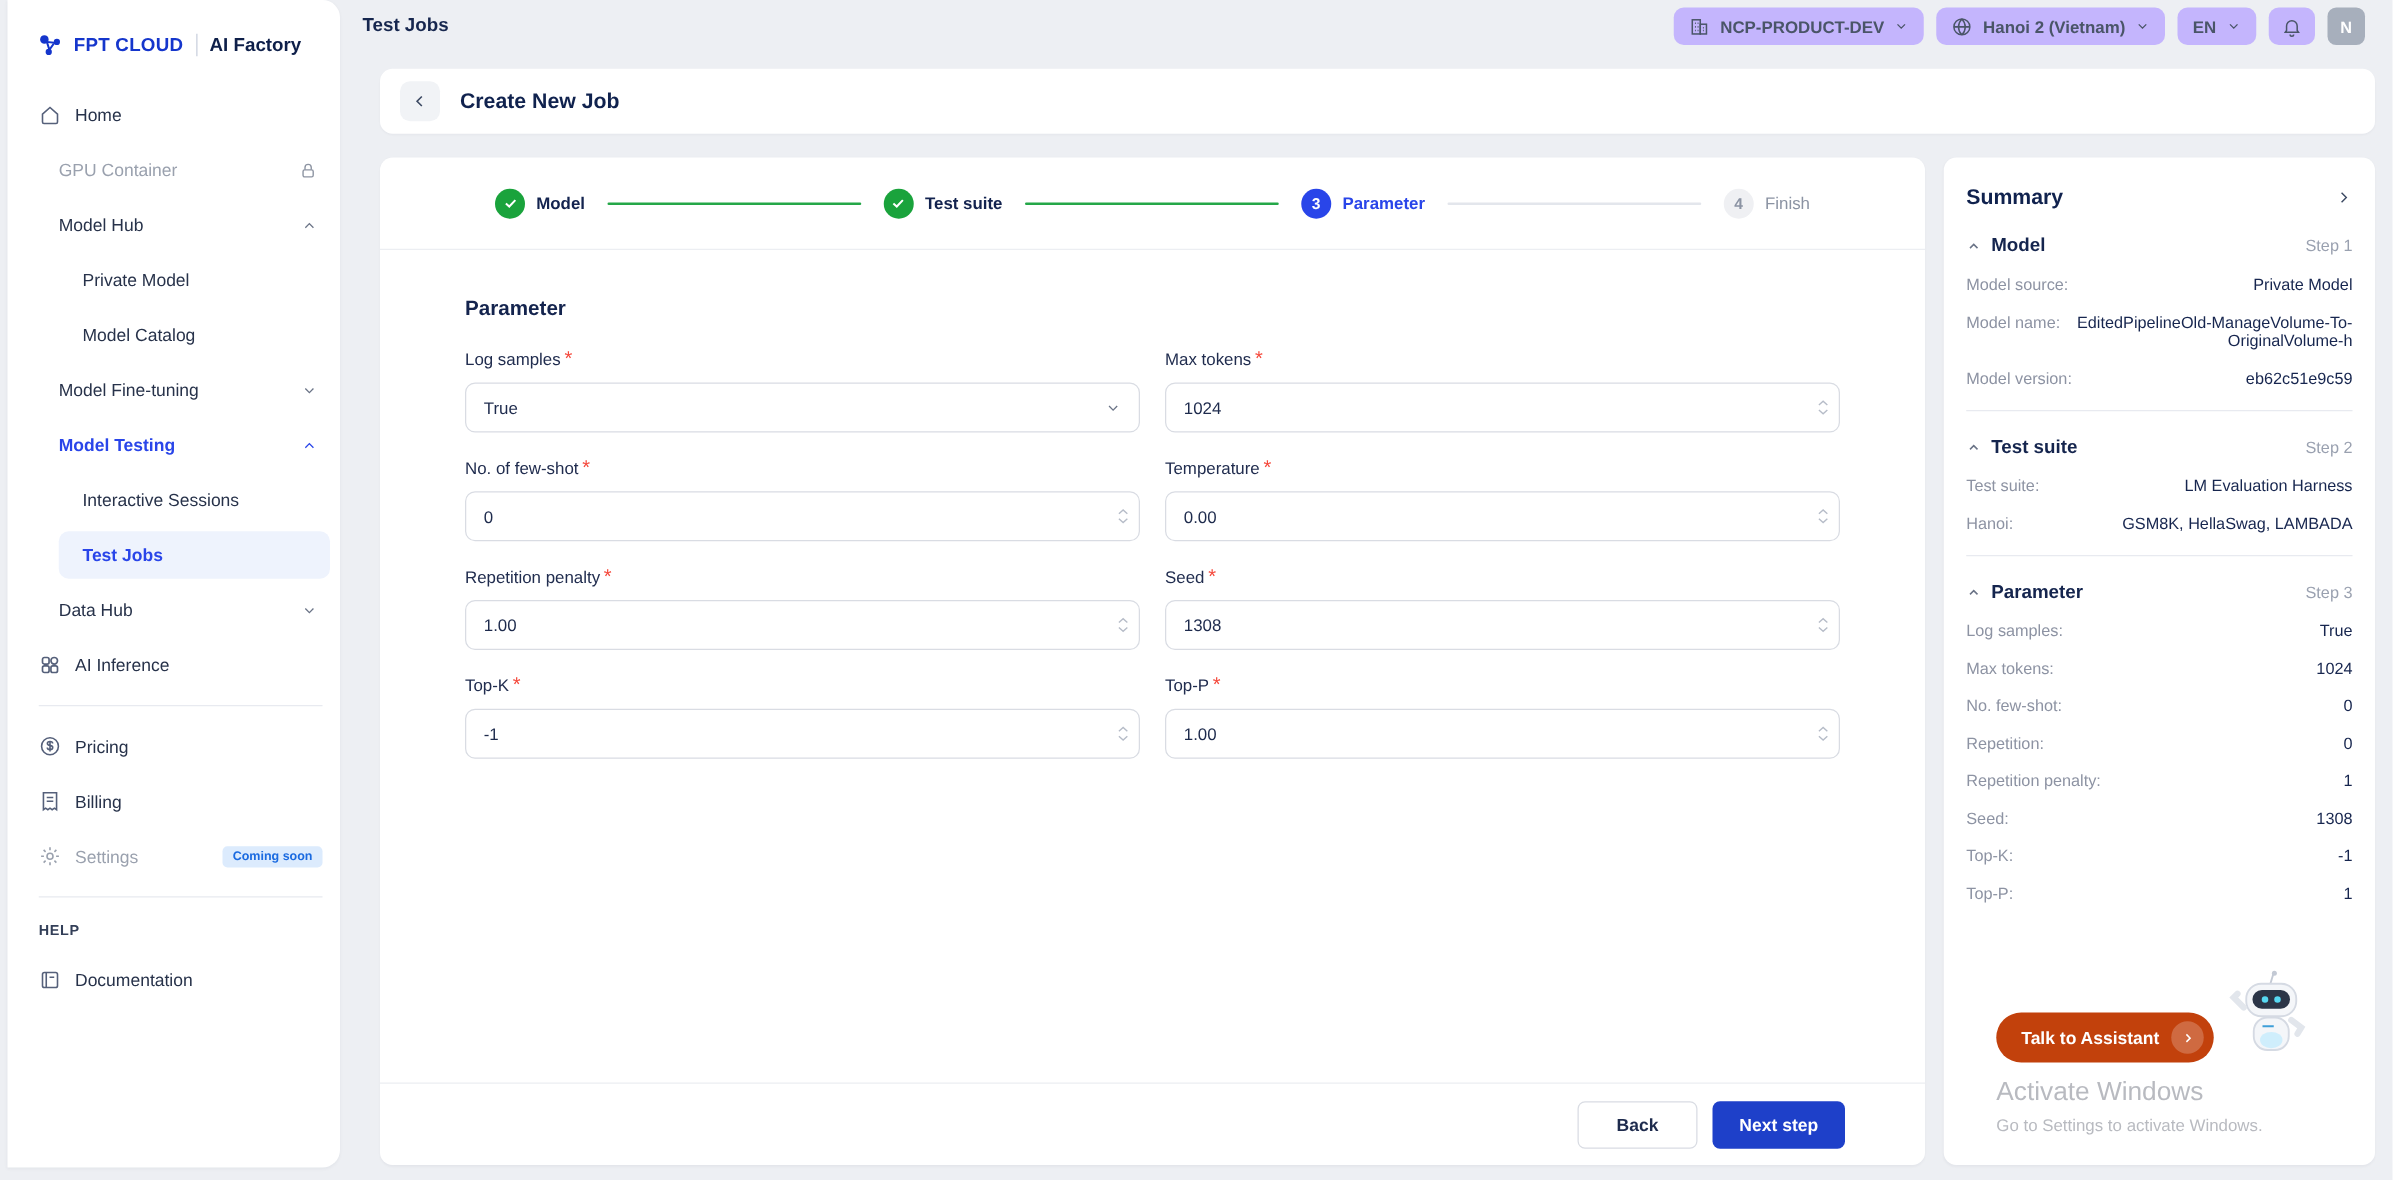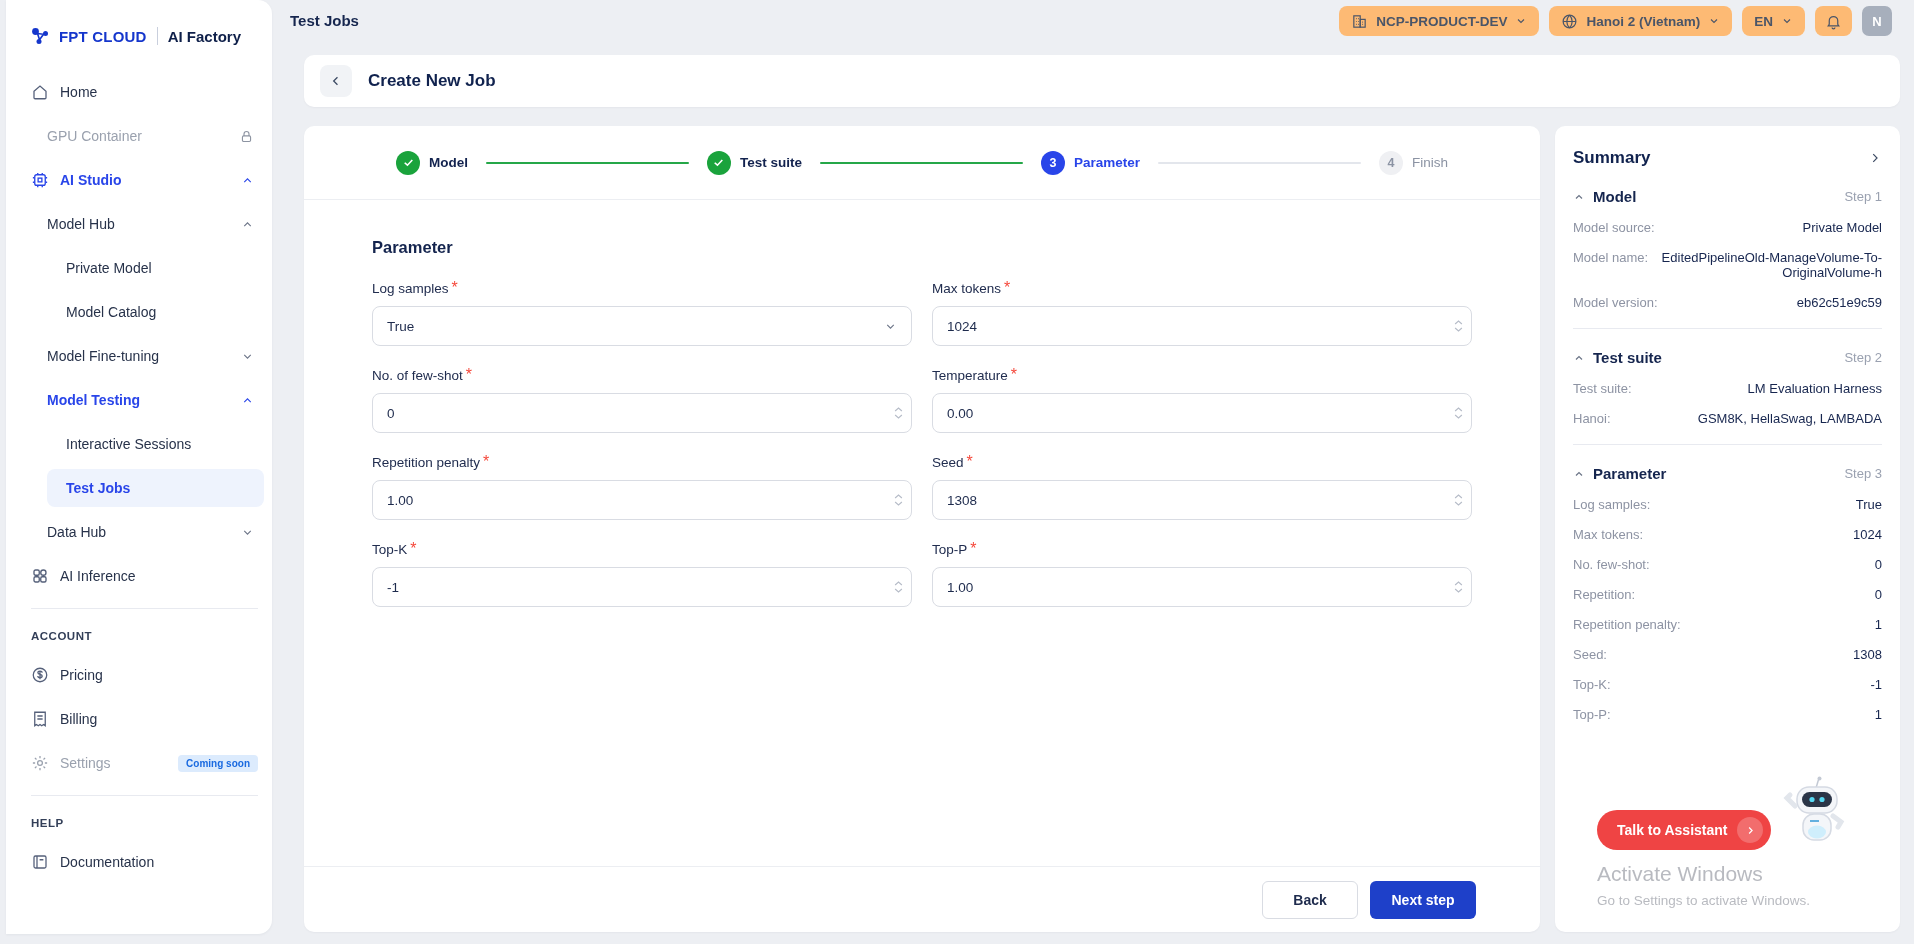--- a/index.html
+++ b/index.html
@@ -17,21 +17,21 @@
   .topbar { position:absolute; left:0; top:0; right:0; height:40px; }
   .topbar-title {
     position:absolute; left:290px; top:12px;
     font-size:15px; font-weight:700; color:#16264e;
   }
   .topbar-right {
     position:absolute; right:22px; top:6px;
     display:flex; align-items:center; gap:10px;
   }
   .pill {
-    height:30px; background:#fdba74; border-radius:8px;
+    height:30px; background:#c4b5fd; border-radius:8px;
     display:flex; align-items:center; gap:8px; padding:0 12px;
     font-size:13.5px; font-weight:600; color:#4a5568; cursor:pointer;
   }
   .pill .ic { color:#5b6activity778; }
   .avatar {
     width:30px; height:30px; border-radius:7px; background:#a7afbc;
     color:#fff; font-size:13px; font-weight:700;
     display:flex; align-items:center; justify-content:center; cursor:pointer;
   }
 
@@ -167,21 +167,21 @@
   .sec-head .caret { color:#6b7487; margin-right:8px; cursor:pointer; }
   .sec-title { font-size:15px; font-weight:700; color:#15254e; }
   .sec-step { margin-left:auto; font-size:13px; color:#9aa1b0; }
   .kv { margin-top:15px; display:flex; align-items:flex-start; }
   .kv .k { font-size:13px; color:#8d93a3; white-space:nowrap; }
   .kv .v { margin-left:auto; font-size:13px; color:#17264f; text-align:right; padding-left:10px; }
   .sum-div { height:1px; background:#e8eaf0; margin:18px 0 2px; }
 
   .assistant-row { position:absolute; left:42px; bottom:82px; display:flex; align-items:center; }
   .assistant-btn {
-    height:40px; padding:0 8px 0 20px; background:#ef4444; border:none;
+    height:40px; padding:0 8px 0 20px; background:#c2410c; border:none;
     border-radius:20px; color:#fff; font-size:14px; font-weight:600;
     display:flex; align-items:center; gap:10px; cursor:pointer;
     font-family:"Liberation Sans", sans-serif;
     margin-top:36px;
   }
   .assist-arrow {
     width:26px; height:26px; border-radius:50%; background:rgba(255,255,255,.22);
     display:flex; align-items:center; justify-content:center; color:#fff;
   }
   .robot { margin-left:12px; }
@@ -272,35 +272,20 @@
     <div class="nav-item lv1 dim">
       <span>GPU Container</span>
       <span class="lock">
         <svg width="15" height="15" viewBox="0 0 24 24" fill="none" stroke="currentColor" stroke-width="1.8">
             <rect x="5.5" y="11" width="13" height="9" rx="2"></rect>
             <path d="M8 11V8a4 4 0 0 1 8 0v3"></path>
           </svg>
       </span>
     </div>
 
-    <div class="nav-item lv0 blue">
-      <span class="ic">
-        <svg width="18" height="18" viewBox="0 0 24 24" fill="none" stroke="currentColor" stroke-width="1.8">
-            <rect x="5" y="5" width="14" height="14" rx="2.5"></rect>
-            <rect x="9.5" y="9.5" width="5" height="5"></rect>
-            <path d="M9 2.5v2M15 2.5v2M9 19.5v2M15 19.5v2M2.5 9h2M2.5 15h2M19.5 9h2M19.5 15h2"></path>
-          </svg>
-      </span>
-      <span>AI Studio</span>
-      <span class="chev">
-        <svg width="13" height="13" viewBox="0 0 24 24" fill="none" stroke="currentColor" stroke-width="2">
-            <polyline points="6 15 12 9 18 15"></polyline>
-          </svg>
-      </span>
-    </div>
 
     <div class="nav-item lv1">
       <span>Model Hub</span>
       <span class="chev">
         <svg width="13" height="13" viewBox="0 0 24 24" fill="none" stroke="currentColor" stroke-width="2">
             <polyline points="6 15 12 9 18 15"></polyline>
           </svg>
       </span>
     </div>
 
@@ -354,21 +339,20 @@
             <rect x="13" y="4" width="7" height="7" rx="3.5"></rect>
             <rect x="4" y="13" width="7" height="7" rx="2"></rect>
             <rect x="13" y="13" width="7" height="7" rx="2"></rect>
           </svg>
       </span>
       <span>AI Inference</span>
     </div>
 
     <div class="nav-div"></div>
 
-    <div class="nav-section">ACCOUNT</div>
 
     <div class="nav-item lv0">
       <span class="ic">
         <svg width="18" height="18" viewBox="0 0 24 24" fill="none" stroke="currentColor" stroke-width="1.7">
             <circle cx="12" cy="12" r="9"></circle>
             <path d="M12 6.5v11M14.8 9c0-1.2-1.2-2.1-2.8-2.1S9.2 7.8 9.2 9s.9 1.8 2.8 2.1c1.9.3 2.9 1 2.9 2.3s-1.3 2.2-2.9 2.2-2.9-1-2.9-2.2"></path>
           </svg>
       </span>
       <span>Pricing</span>
     </div>

